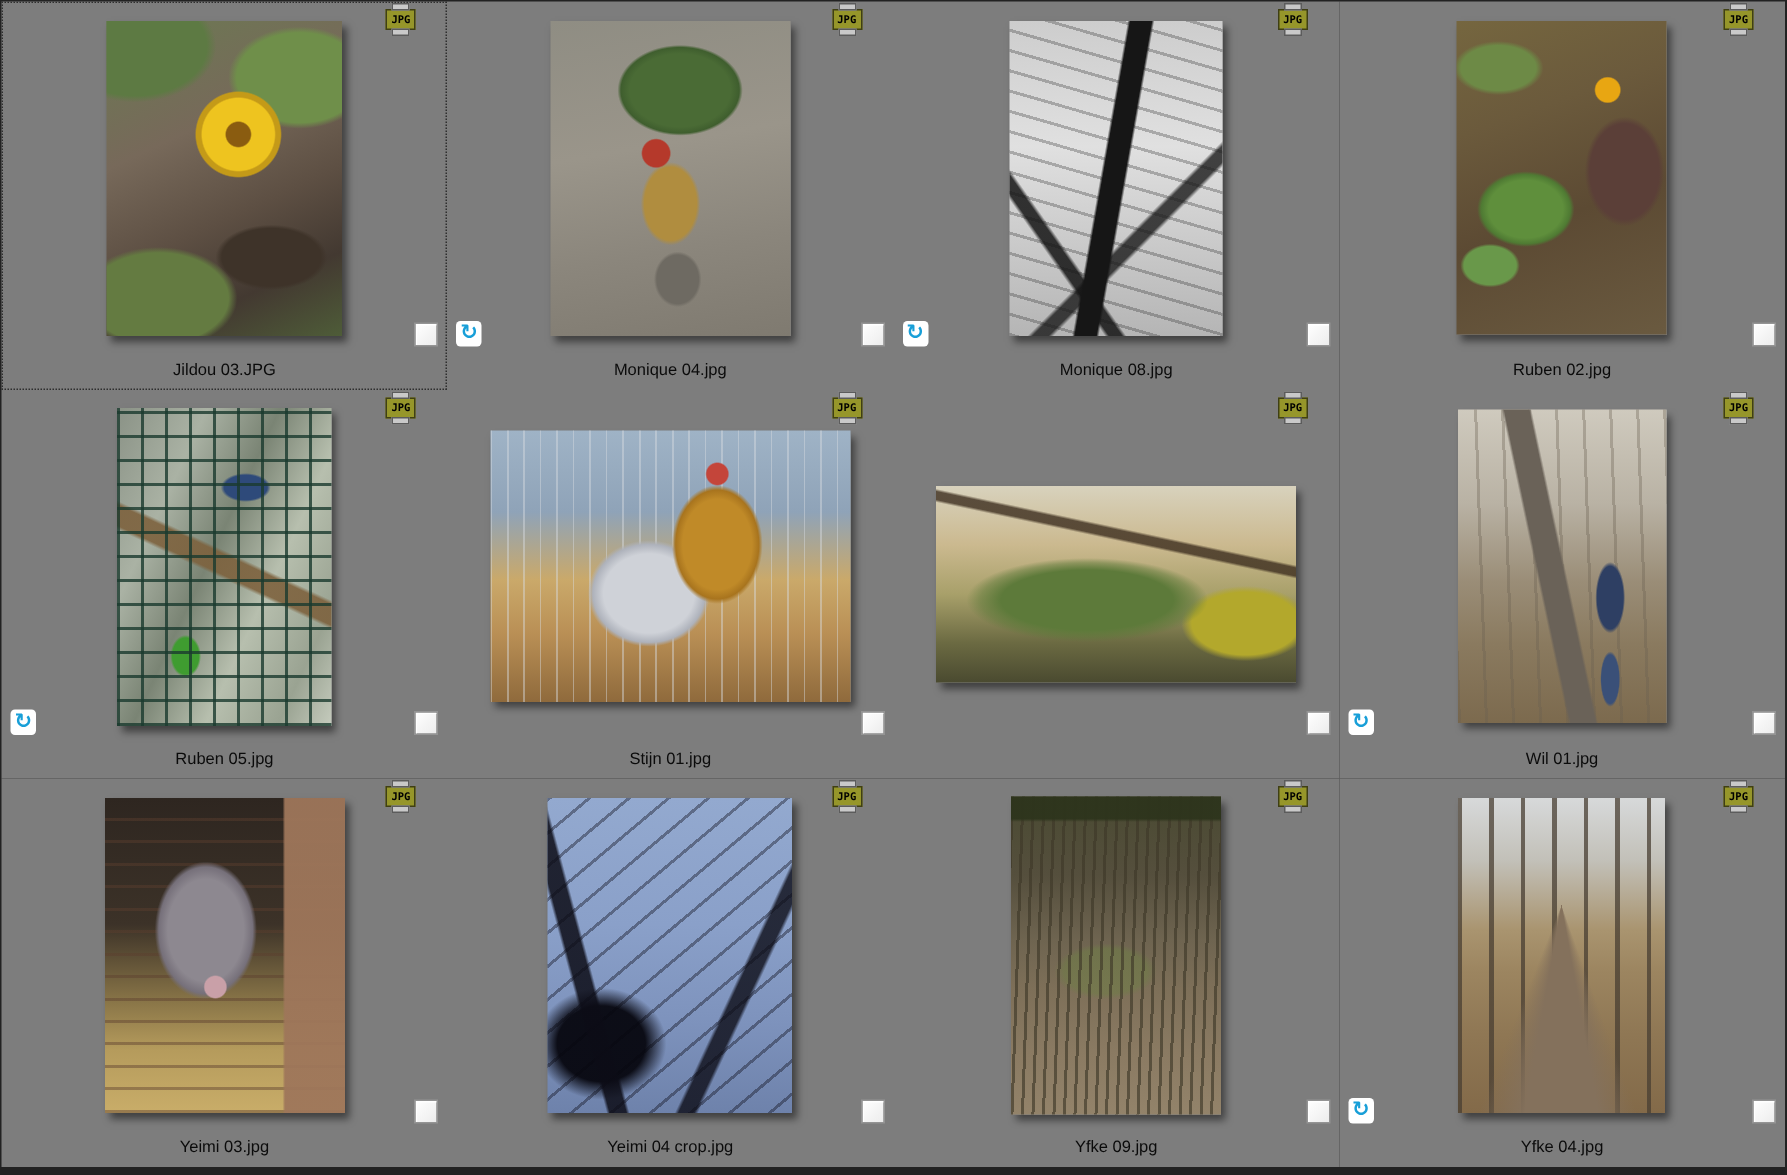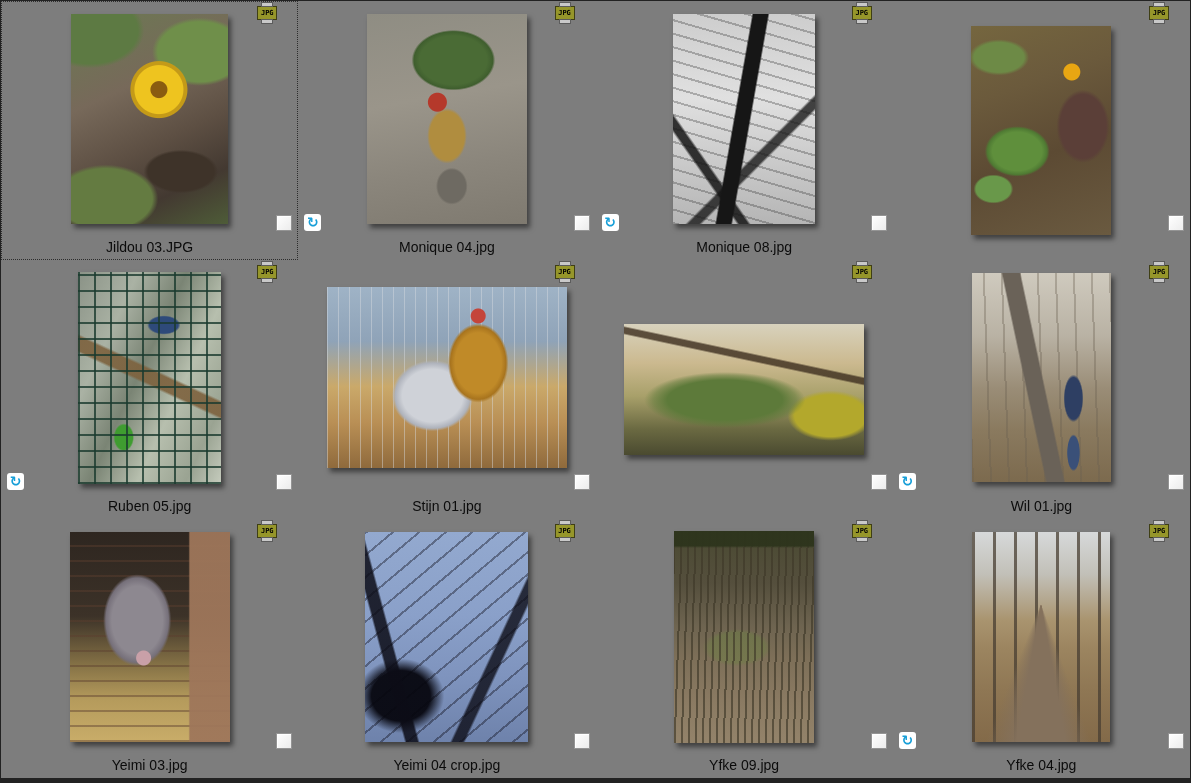--- a/index.html
+++ b/index.html
@@ -35,21 +35,21 @@
   .thumbwrap{
     flex:1;
     display:flex;align-items:center;justify-content:center;
   }
   .thumb{
     box-shadow:3px 4px 5px rgba(15,15,15,.55);
   }
   .fname{
     height:24px;line-height:22px;
     text-align:center;
-    font-size:14px;color:#0b0b0b;
+    font-size:11px;color:#0b0b0b;
   }
   
   .jpg-badge{
     position:absolute;top:5px;right:21px;
     width:18px;height:12px;
     background:#96962a;border:1px solid #3f3f15;
     color:#000;
     font:bold 7px/12px "DejaVu Sans Mono",monospace;
     text-align:center;letter-spacing:0;
     z-index:3;
@@ -222,20 +222,21 @@
     <span class="checkbox"></span>
     <div class="fname">Monique 08.jpg</div>
   </div>
 
   <div class="cell">
     <span class="jpg-badge">JPG</span>
     <div class="thumbwrap">
       <div class="thumb t3"></div>
     </div>
     <span class="checkbox"></span>
+    <div class="fname">Ruben 02.jpg</div>
   </div>
 
   <div class="cell">
     <span class="jpg-badge">JPG</span>
     <div class="thumbwrap">
       <div class="thumb t4"></div>
     </div>
     <span class="rotate-icon">↻</span>
     <span class="checkbox"></span>
     <div class="fname">Ruben 05.jpg</div>

